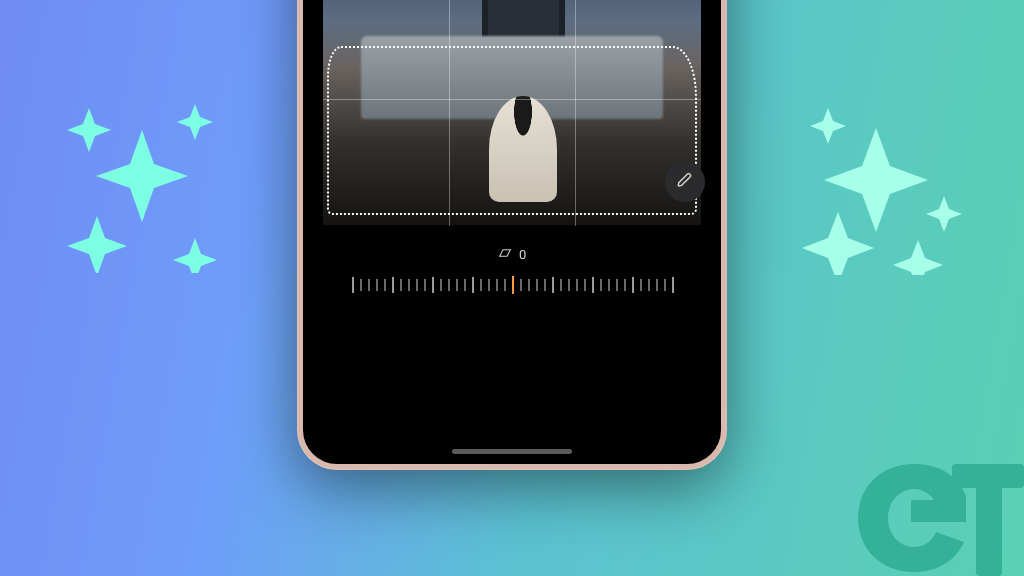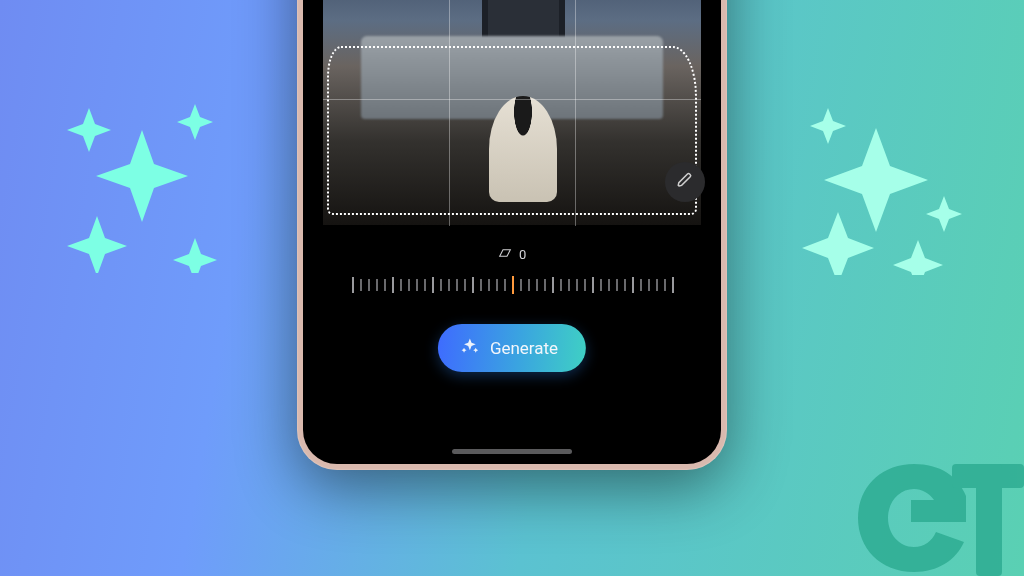--- a/index.html
+++ b/index.html
@@ -317,30 +317,20 @@
             <div class="tick" style="left: 85%;"></div>
             <div class="tick major" style="left: 87.5%;"></div>
             <div class="tick" style="left: 90%;"></div>
             <div class="tick" style="left: 92.5%;"></div>
             <div class="tick" style="left: 95%;"></div>
             <div class="tick" style="left: 97.5%;"></div>
             <div class="tick major" style="left: 100%;"></div>
           </div>
       </div>
 
-      <div class="generate-btn">
-        <span>
-          <svg viewBox="0 0 24 24" fill="#eef3fb">
-            <path d="M12 3l2 5 5 2-5 2-2 5-2-5-5-2 5-2z"></path>
-            <path d="M19 14l1 2 2 1-2 1-1 2-1-2-2-1 2-1z"></path>
-            <path d="M5 14l1 2 2 1-2 1-1 2-1-2-2-1 2-1z"></path>
-          </svg>
-        </span>
-        <span>Generate</span>
-      </div>
 
       <div class="home-indicator"></div>
     </div>
   </div>
 
   <div class="watermark">
     <svg viewBox="0 0 170 120">
       <g fill="#2aa98e" opacity="0.9">
         <path d="M60 8c-34 0-56 24-56 54s22 54 56 54c24 0 42-12 50-30l-28-10c-4 9-12 15-22 15-15 0-26-13-26-29s11-29 26-29c8 0 15 4 20 11h-23v22h55V40C104 20 86 8 60 8z"></path>
         <rect x="98" y="8" width="72" height="24" rx="4"></rect>

